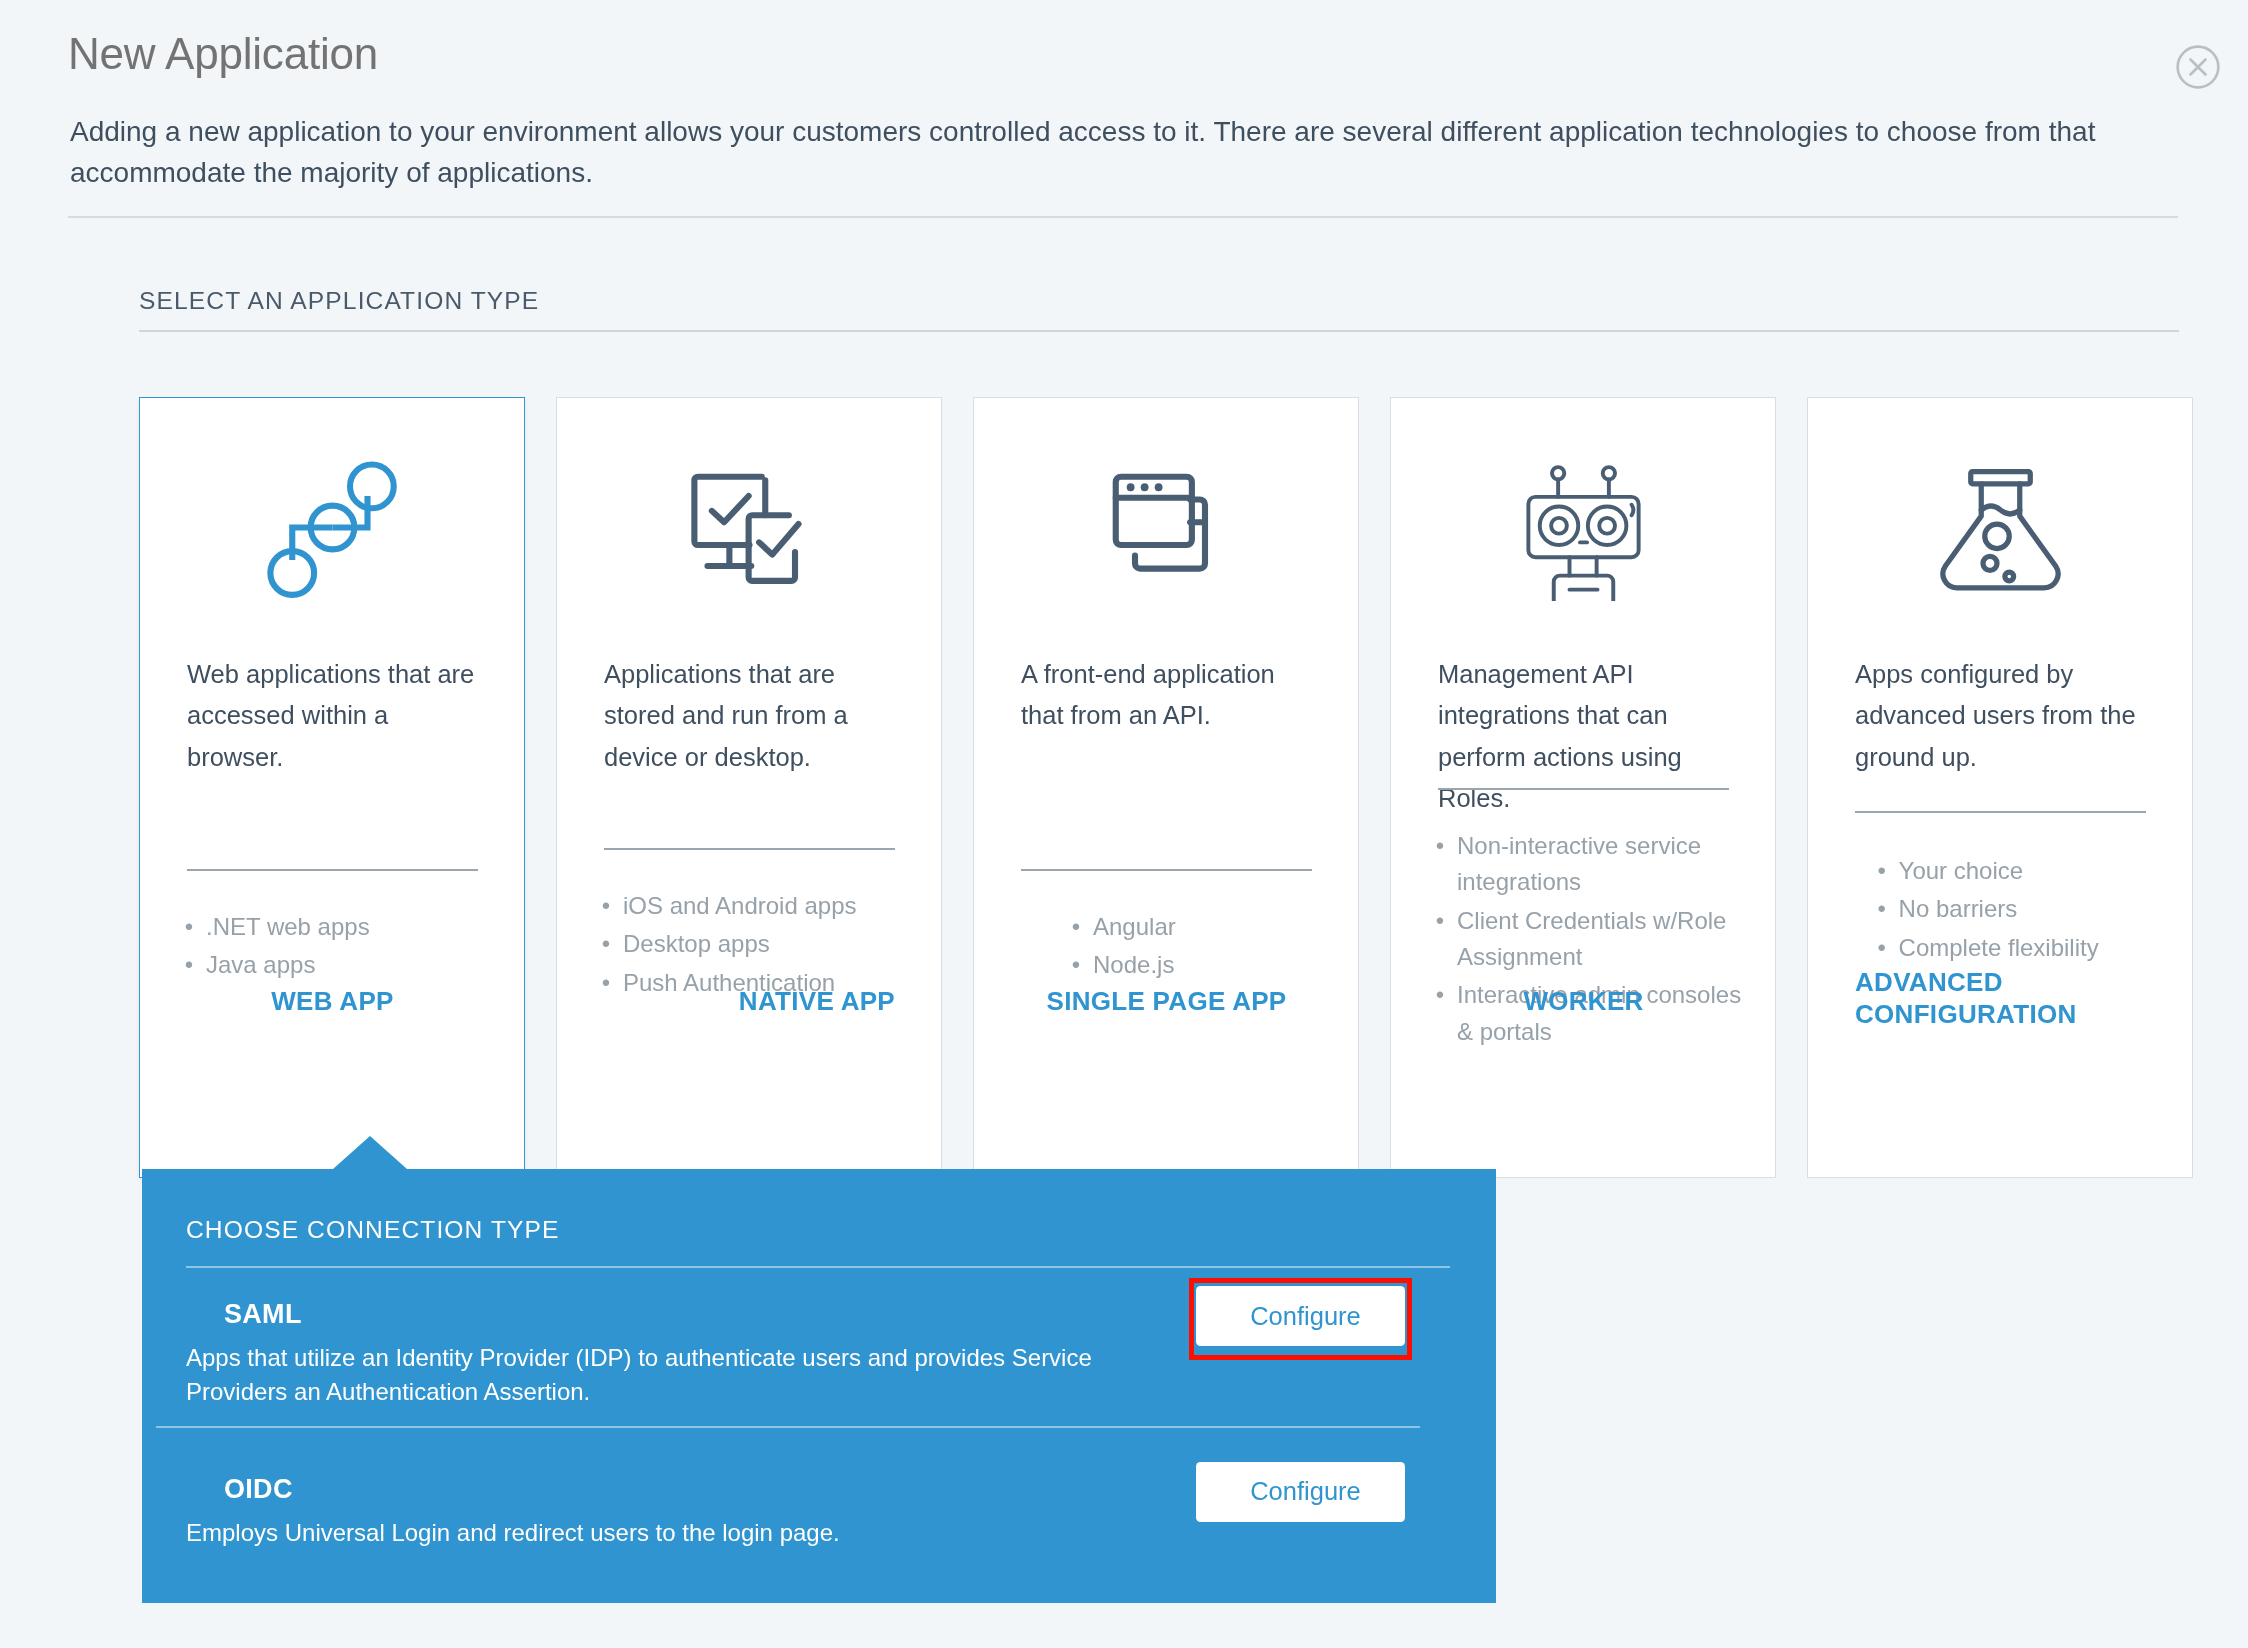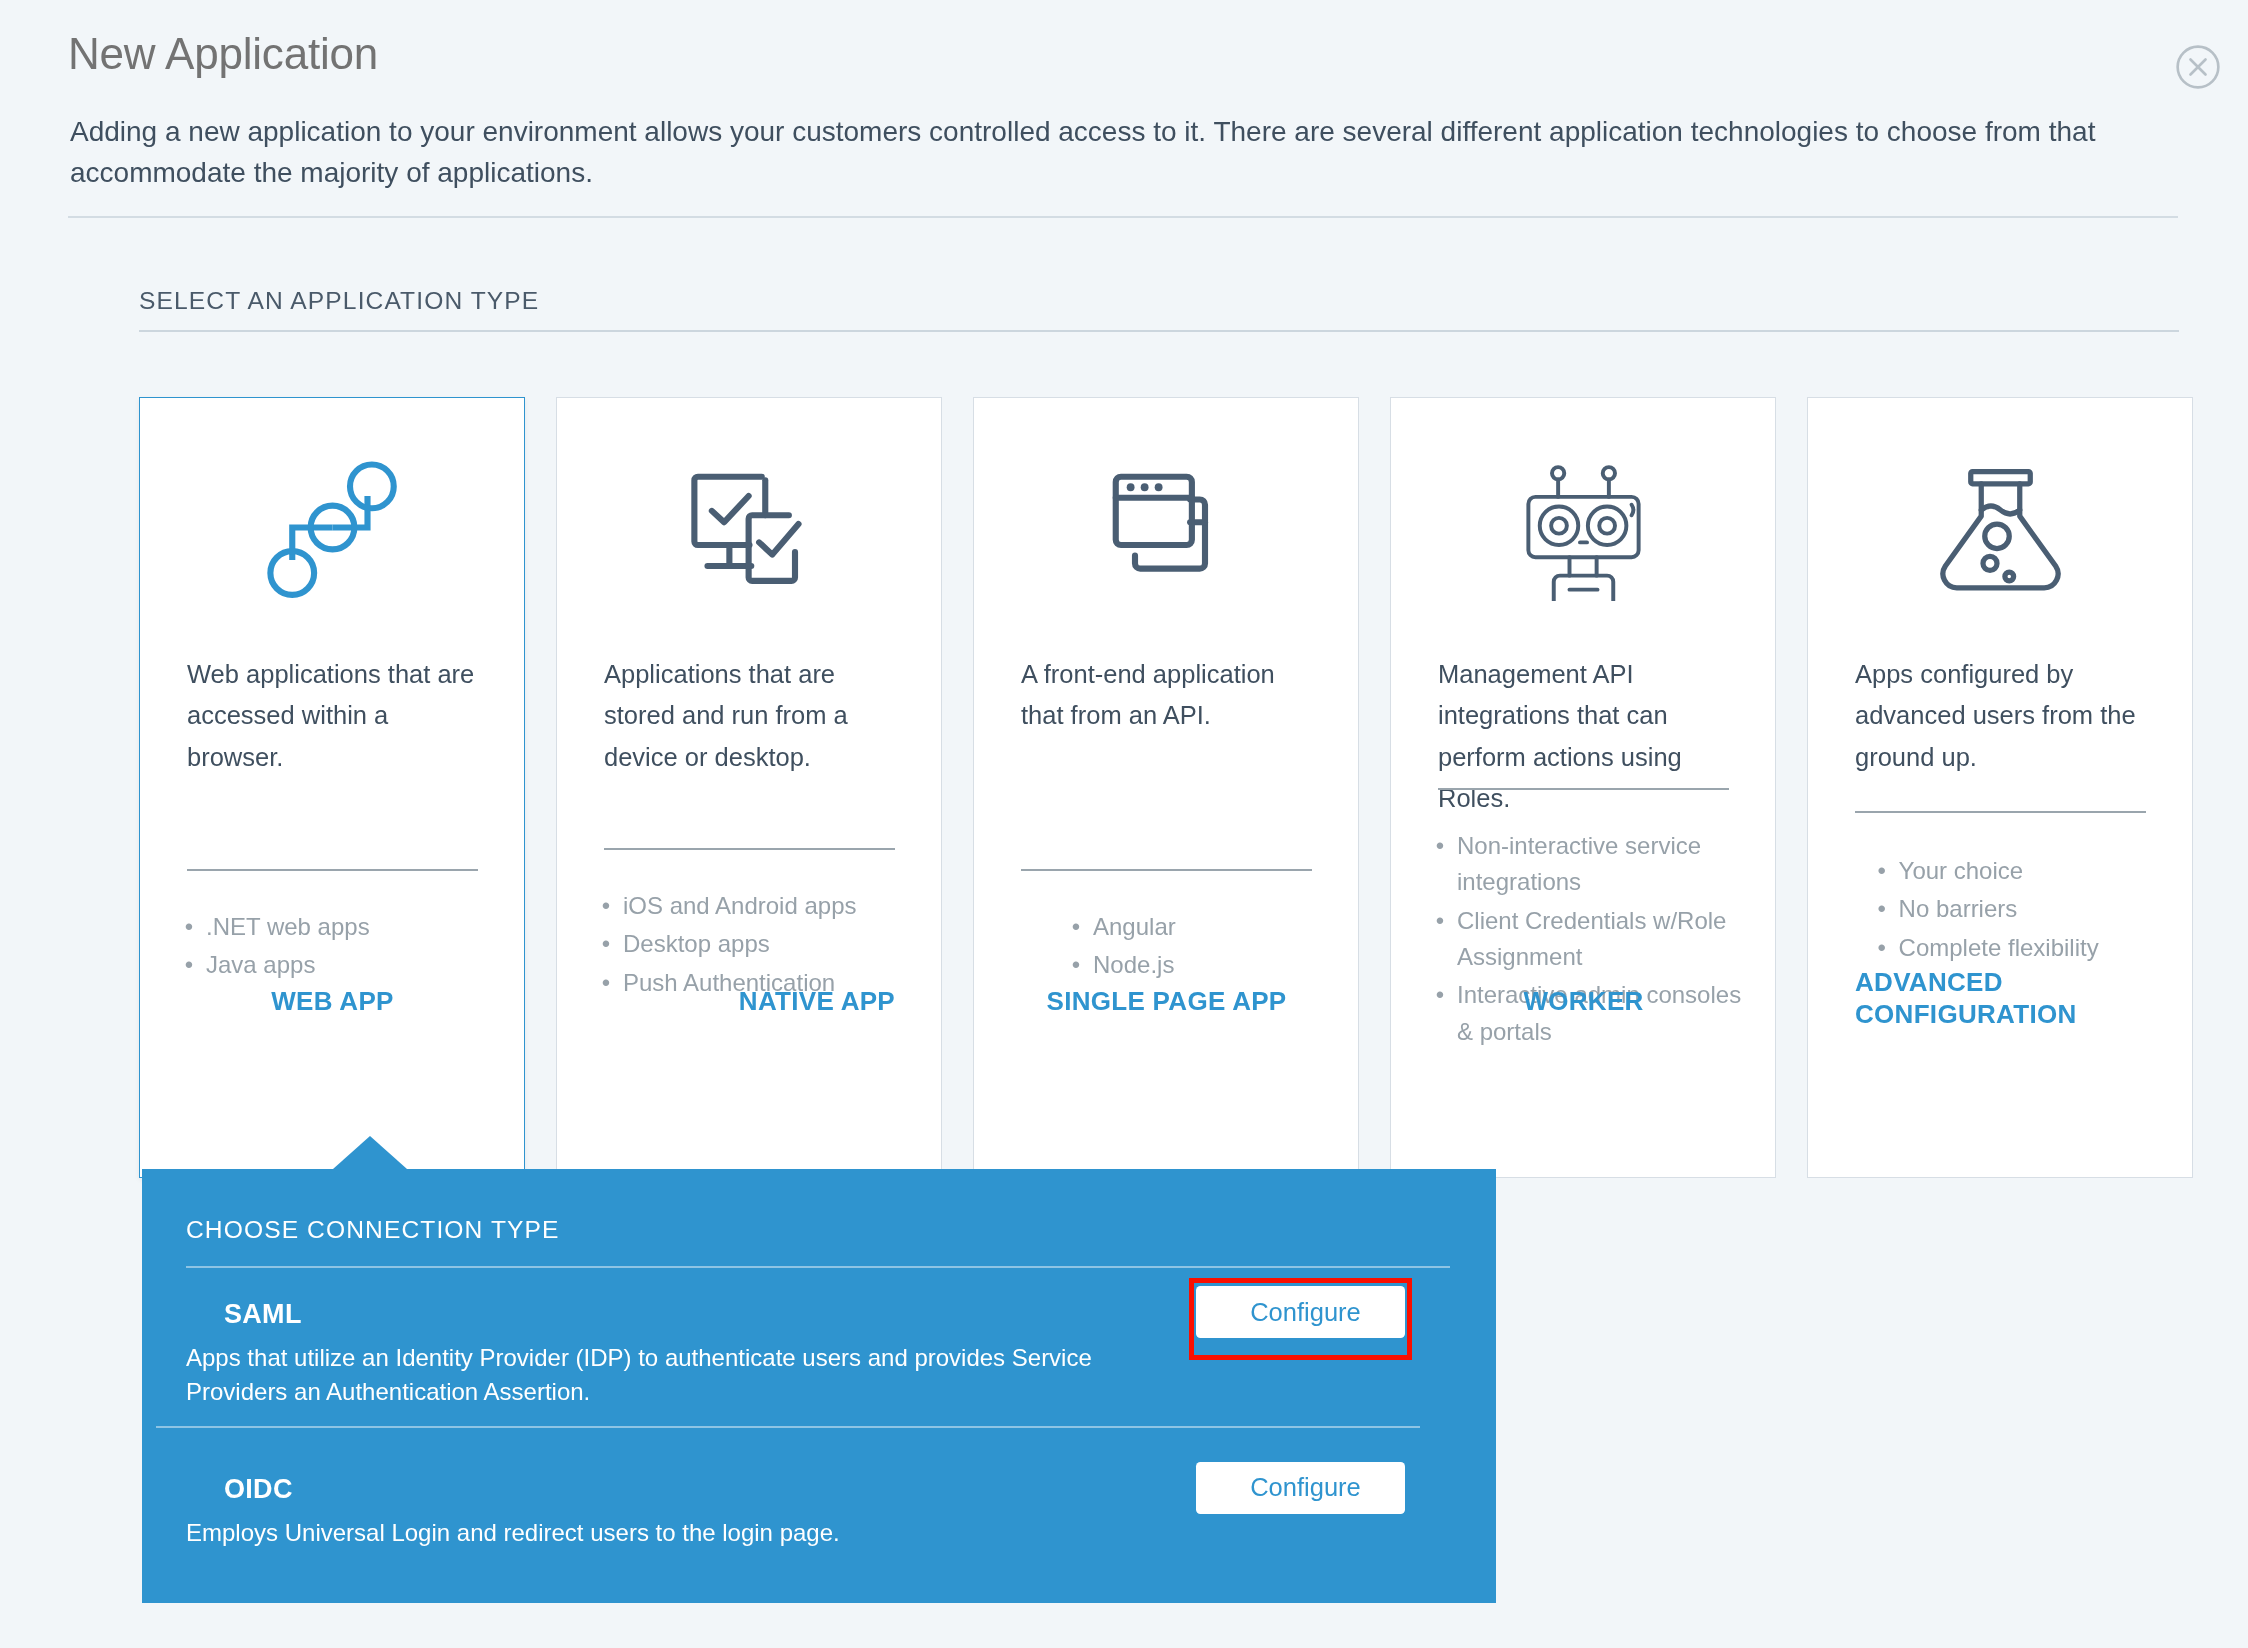--- a/index.html
+++ b/index.html
@@ -246,21 +246,21 @@
     width: 948px;
     font-size: 24px;
     line-height: 1.42;
     color: #ffffff;
   }
   .configure-button {
     position: absolute;
     left: 1054px;
     top: -13px;
     width: 209px;
-    height: 52px;
+    height: 60px;
     background: #ffffff;
     border-radius: 4.4px;
     color: #2f94cf;
     font-size: 25.5px;
     display: flex;
     align-items: center;
     justify-content: center;
     cursor: pointer;
     box-sizing: border-box;
     padding-left: 10px;

